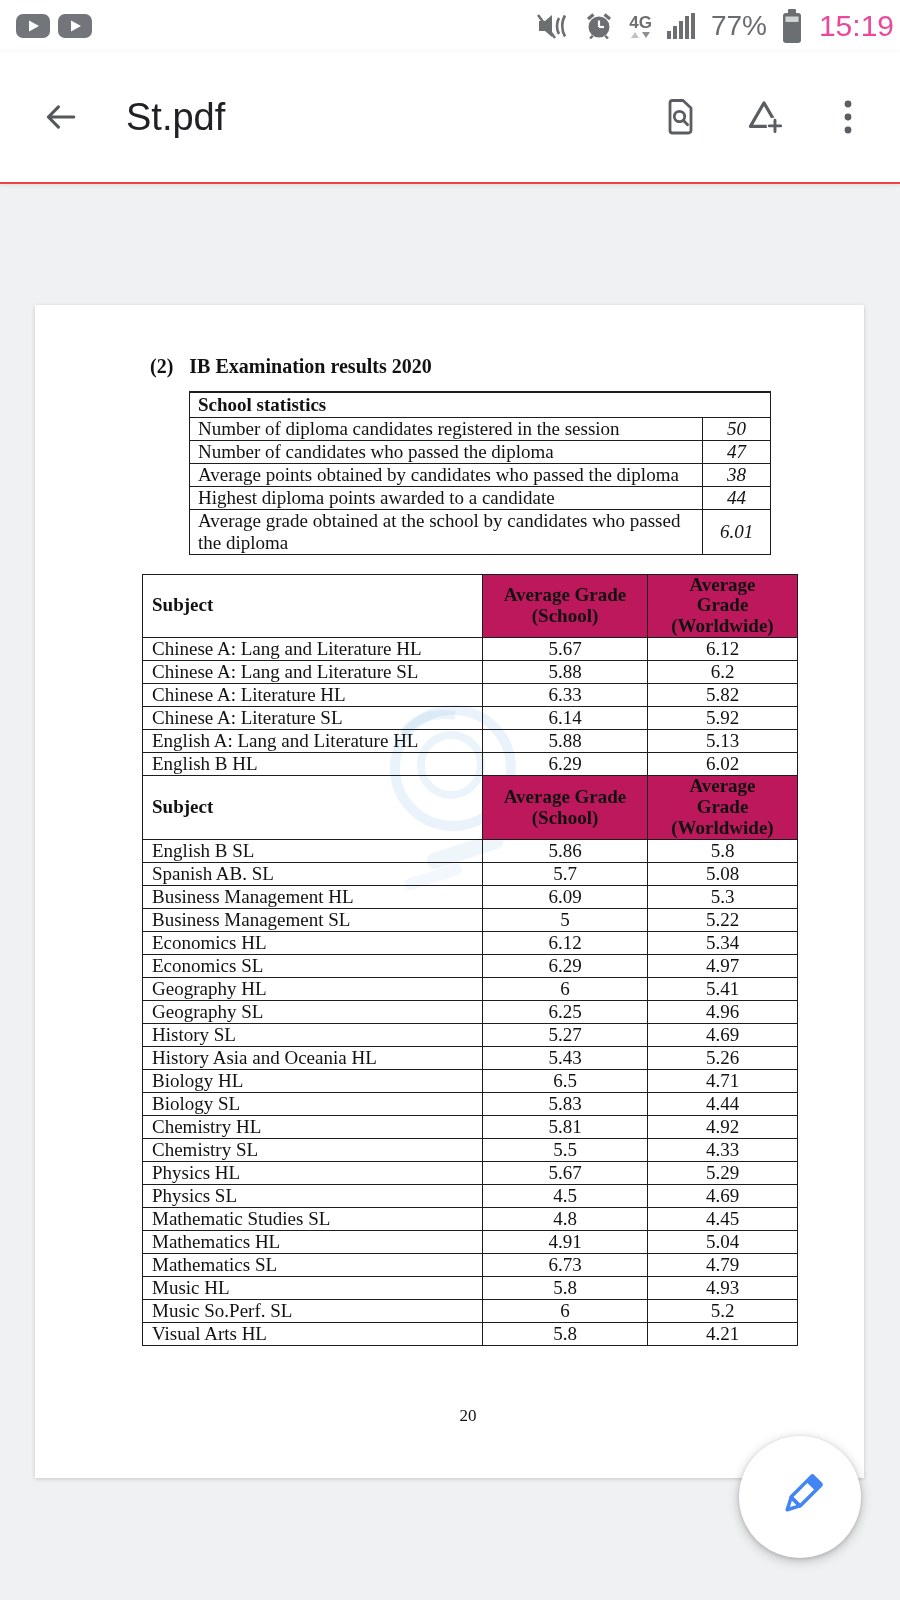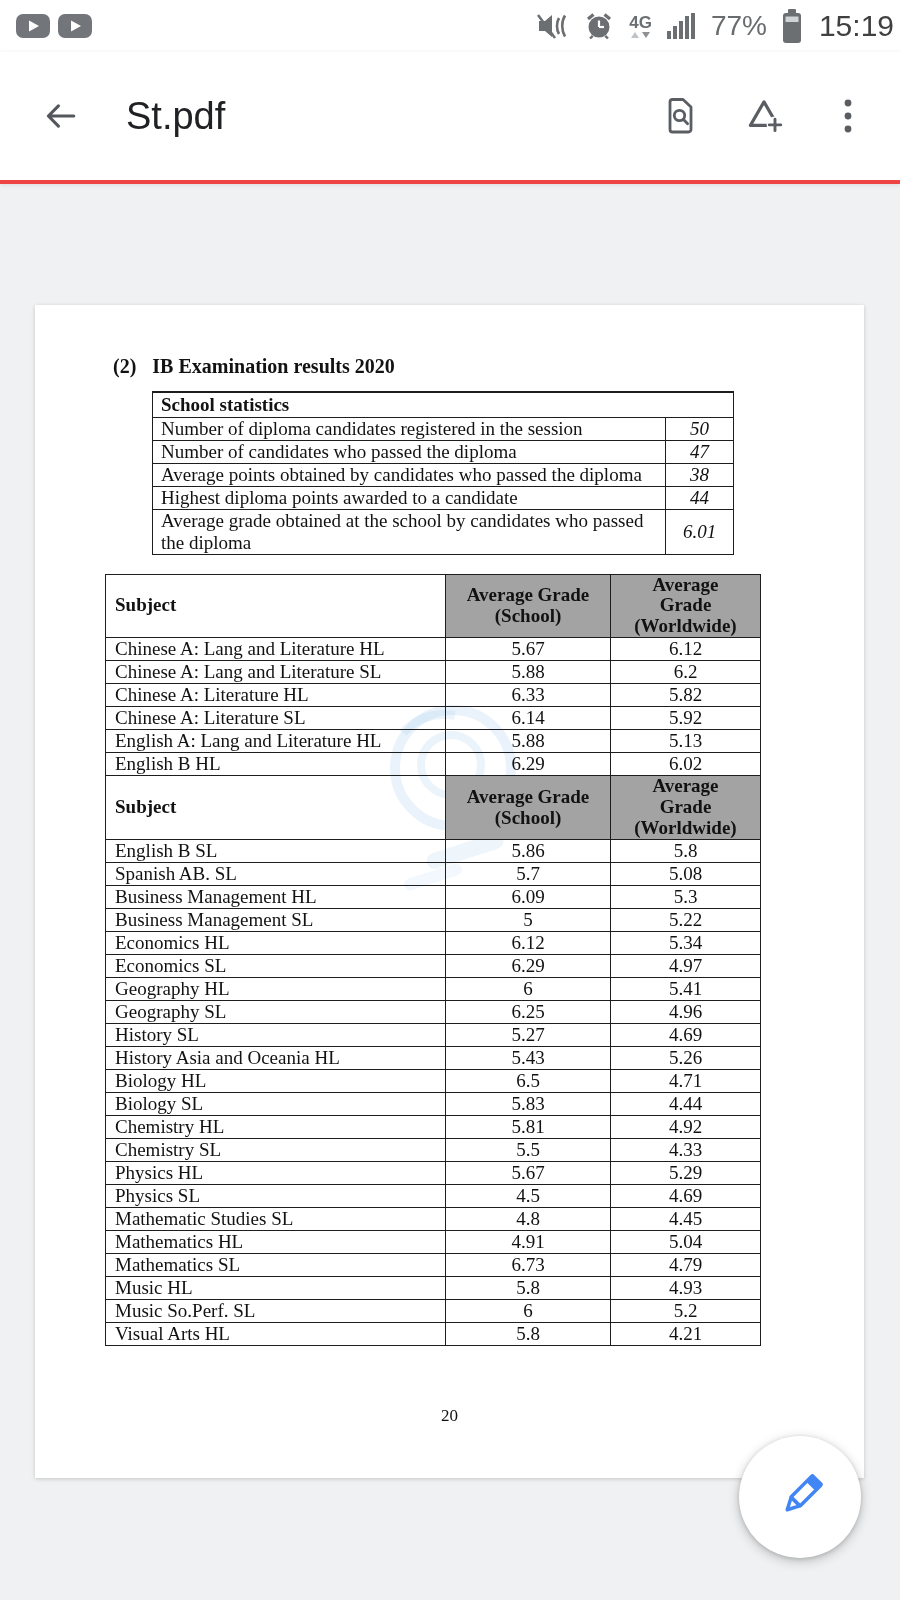--- a/index.html
+++ b/index.html
@@ -6,61 +6,61 @@
   html,body { width:900px; height:1600px; overflow:hidden; background:#fff;
               font-family:"Liberation Sans", sans-serif; }
 
   
   .statusbar { height:52px; background:#fff; display:flex; align-items:center;
                padding:0 6px 0 16px; }
   .sb-left { display:flex; gap:8px; align-items:center; }
   .sb-spacer { flex:1; }
   .sb-right { display:flex; align-items:center; gap:15px; }
   .sb-text { color:#686c6f; font-size:28px; letter-spacing:0; }
-  .sb-time { color:#404040; font-size:30px; margin-left:2px; }
+  .sb-time { color:#ec4899; font-size:30px; margin-left:2px; }
   .fourg { display:flex; flex-direction:column; align-items:center; line-height:1; }
   .fourg-label { color:#6b6f72; font-weight:700; font-size:17px; }
   .fourg-arrows { display:flex; gap:3px; margin-top:1px; }
   .tri-up { width:0; height:0; border-left:4px solid transparent; border-right:4px solid transparent;
             border-bottom:6px solid #bfc3c5; }
   .tri-down { width:0; height:0; border-left:4px solid transparent; border-right:4px solid transparent;
               border-top:6px solid #8d9194; }
 
   
   .appbar { height:132px; background:#fff; display:flex; align-items:center;
-            padding:0 26px 0 34px; border-bottom:4px solid #ef4444;
+            padding:0 26px 0 34px; border-bottom:2px solid #ef4444;
             box-shadow:0 1px 5px rgba(60,64,67,0.12); position:relative; z-index:5; }
   .iconbtn { width:52px; height:52px; display:flex; align-items:center; justify-content:center;
              border-radius:50%; cursor:pointer; background:transparent; border:none; }
   .appbar-title { font-size:38px; color:#202124; margin-left:40px; flex:1;
                   white-space:nowrap; overflow:hidden; }
   .appbar-actions { display:flex; align-items:center; gap:32px; }
 
   
   .viewer { position:relative; height:1416px; background:#eff1f2; overflow:hidden; }
   .page { position:absolute; left:35px; top:121px; width:829px; height:1173px;
           background:#fff; box-shadow:0 1px 4px rgba(0,0,0,0.18); }
-  .doc { position:relative; z-index:1; font-family:"Liberation Serif", serif; color:#121212; }
+  .doc { position:relative; z-index:1; font-family:"Liberation Serif", serif; color:#121212;padding-left:37px; }
 
   .heading { margin:50px 0 0 78px; font-weight:700; font-size:20px; }
   .heading .num { margin-right:16px; }
 
   table { border-collapse:collapse; font-family:"Liberation Serif", serif; color:#121212; }
   td, th { border:1px solid #1d1d1d; font-size:19px; }
   .stats { margin:13px 0 0 117px; width:581px; table-layout:fixed; }
   .stats .c-label { width:513px; } .stats .c-val { width:68px; }
   .stats th { text-align:left; font-weight:700; padding:0 8px; height:25px; border-top-width:2px;}
   .stats td { height:23px; padding:0 8px; }
   .stats td.val { text-align:center; padding:0 2px;font-style:italic; }
 
   .subjects { margin:19px 0 0 70px; width:655px; table-layout:fixed; }
   .subjects .c-subj { width:340px; } .subjects .c-school { width:165px; } .subjects .c-world { width:150px; }
   .subjects th { height:42px; font-weight:700; text-align:center; padding:0 14px; line-height:1.1; }
   .subjects th.subj { text-align:left; padding:0 9px; }
-  .subjects th.gray { background:#a3a3a3; }
+  .subjects th.gray { background:#be185d; }
   .subjects td { height:23px; padding:0 9px; background:transparent; }
   .subjects td.num { text-align:center; padding:0 2px; }
 
   .pageno { margin-top:60px; text-align:center; font-size:17px; }
 
   
   .watermark { position:absolute; left:338px; top:388px; width:175px; height:215px;
                z-index:0; opacity:0.85; pointer-events:none; }
 
   

